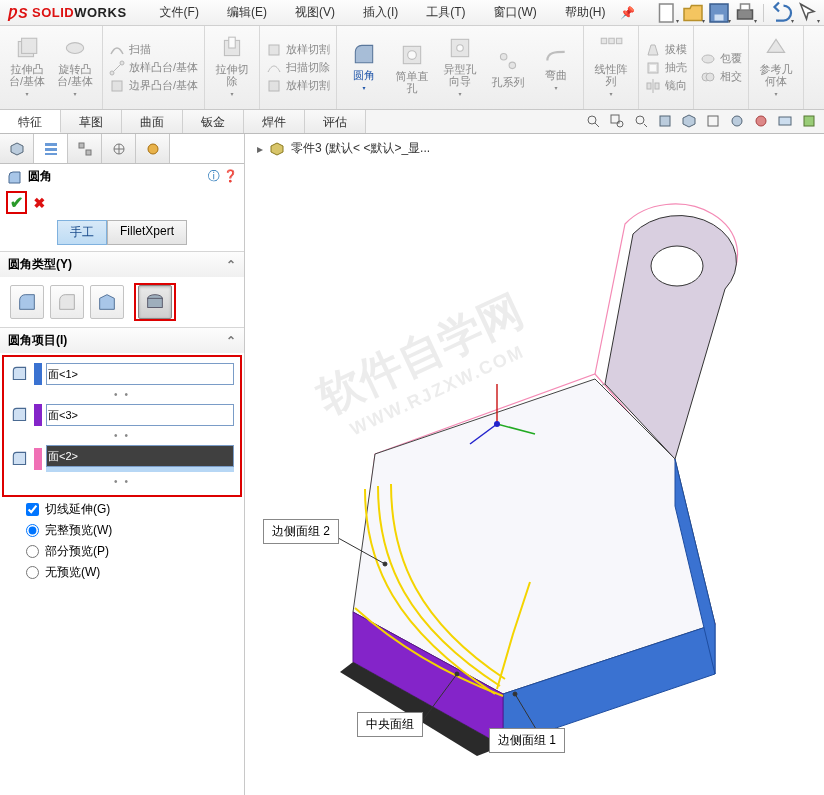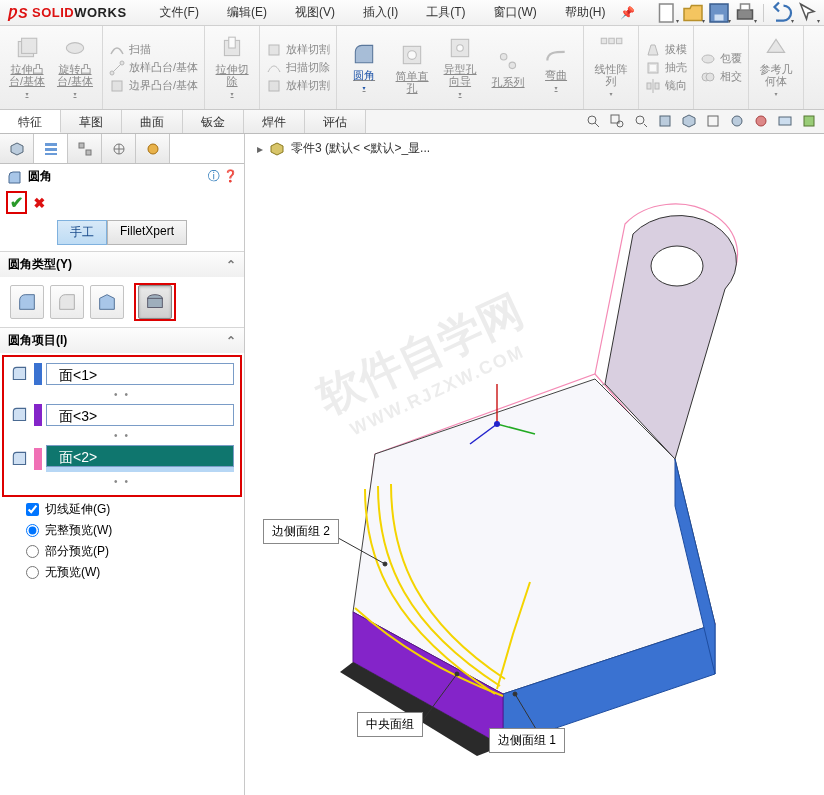--- a/index.html
+++ b/index.html
@@ -15,21 +15,21 @@
 .menus span { padding: 4px 7px; color: #333; cursor: default; }
 .pin { color: #1b6fb5; margin: 0 8px; }
 .qtools { margin-left: auto; display: flex; align-items: center; gap: 2px; padding-right: 4px; height: 100%; }
 .qbtn { width: 24px; height: 22px; display: flex; align-items: center; justify-content: center; border-radius: 2px; color: #555; position: relative; }
 .qsep { width: 1px; height: 18px; background: #ccc; margin: 0 4px; }
 .tri { position: absolute; right: 0; bottom: 0; font-size: 6px; color: #555; }
 
 
 .ribbon { height: 84px; display: flex; align-items: stretch; border-bottom: 1px solid #c8c8c8; background: linear-gradient(#fafafa,#ededed); }
 .rgroup { display: flex; flex-direction: column; align-items: center; justify-content: center; padding: 2px 6px 2px 6px; border-right: 1px solid #d8d8d8; color: #8a8a8a; }
-.rbig { display: flex; gap: 6px; text-decoration: underline; }
+.rbig { display: flex; gap: 6px; }
 .rbtn { display: flex; flex-direction: column; align-items: center; justify-content: center; width: 42px; color: #8a8a8a; font-size: 11px; line-height: 12px; text-align: center; position: relative; }
 .rbtn .ic { width: 28px; height: 26px; margin-bottom: 2px; opacity: 0.5; }
 .rbtn .drop { font-size: 6px; margin-top: 1px; }
 .rmini { display: flex; flex-direction: column; gap: 2px; justify-content: center; }
 .rmini .row { display: flex; align-items: center; gap: 4px; color: #8a8a8a; font-size: 11px; }
 .rmini .ic2 { width: 16px; height: 16px; opacity: 0.55; }
 .active-text { color: #2257aa; }
 .active-ic { opacity: 0.9 !important; }
 
 
@@ -67,22 +67,22 @@
 
 .typebtns { display: flex; gap: 6px; padding: 8px 10px; align-items: center; }
 .typeb { width: 34px; height: 34px; border: 1px solid #c3c3c3; border-radius: 2px; background: linear-gradient(#fdfdfd,#ececec); display: flex; align-items: center; justify-content: center; }
 .typeb svg { width: 22px; height: 22px; }
 .typeb.sel { background: linear-gradient(#eaeaea,#cfcfcf); border-color: #888; box-shadow: inset 0 1px 3px rgba(0,0,0,0.25); }
 
 .items { padding: 2px 6px 8px 6px; }
 .itemrow { display: flex; align-items: center; gap: 4px; margin: 4px 0; }
 .itemrow .cube2 { width: 20px; height: 20px; }
 .clrbar { width: 8px; height: 22px; }
-.ibox { flex: 1; height: 22px; border: 1px solid #7a9cc7; background: #fff; padding: 3px 12px; font-size: 14px; }
-.ibox.selbg { background: #0f766e; color: #fff; }
+.ibox { flex: 1; height: 22px; border: 1px solid #7a9cc7; background: #fff; padding: 3px 1px; font-size: 11px; }
+.ibox.selbg { background: #404040; color: #fff; }
 .under { height: 5px; background: #b7d7f5; width: 100%; }
 .grip { text-align: center; color: #888; font-size: 10px; letter-spacing: 2px; }
 
 .opts { padding: 4px 6px 6px 26px; display: flex; flex-direction: column; gap: 4px; }
 .opts label { display: flex; align-items: center; gap: 6px; }
 
 
 .viewport { flex: 1; position: relative; background: #fff; }
 .crumb { position: absolute; left: 12px; top: 6px; display: flex; align-items: center; gap: 6px; font-size: 12px; color: #333; }
 .crumb .ar { color: #666; }

